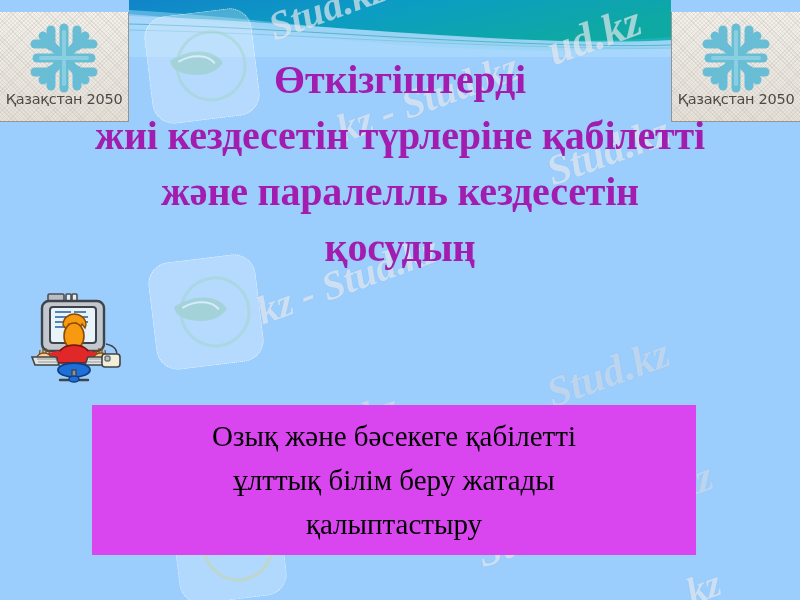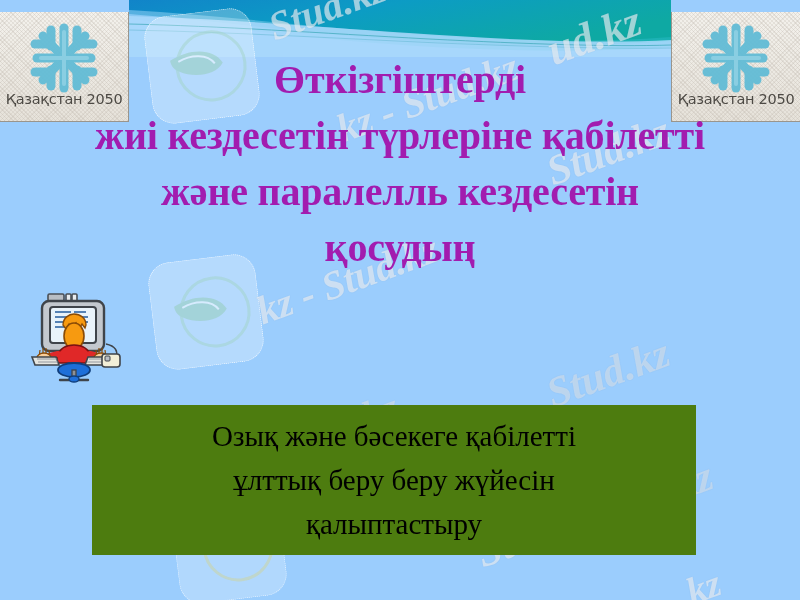--- a/index.html
+++ b/index.html
@@ -128,21 +128,21 @@
   }
   #computer-clipart svg { display: block; }
 
   
   #callout {
     position: absolute;
     left: 92px;
     top: 405px;
     width: 604px;
     height: 150px;
-    background: #4d7c0f;
+    background: #d946ef;
     z-index: 12;
     display: flex;
     flex-direction: column;
     align-items: center;
     justify-content: center;
   }
   #callout .cline {
     display: block;
     width: 100%;
     text-align: center;
@@ -326,17 +326,17 @@
       <path d="M43 79 L53 79 L52 86 L44 86 Z" fill="#9aa0a7" stroke="#3f444a" stroke-width="1.4"></path>
       <ellipse cx="48" cy="86" rx="16" ry="7" fill="#1E6FD9" stroke="#103f7d" stroke-width="1.8"></ellipse>
       <rect x="46" y="86" width="4" height="9" fill="#8d9298" stroke="#3f444a" stroke-width="1.3"></rect>
       <path d="M34 96 L62 96" stroke="#3f444a" stroke-width="2.4" stroke-linecap="round"></path>
       <ellipse cx="48" cy="95" rx="5" ry="3" fill="#1E6FD9" stroke="#103f7d" stroke-width="1.4"></ellipse>
     </svg>
   </div>
 
   <div id="callout">
     <span class="cline">Озық және бәсекеге қабілетті</span>
-    <span class="cline">ұлттық беру беру жүйесін</span>
+    <span class="cline">ұлттық білім беру жатады</span>
     <span class="cline">қалыптастыру</span>
   </div>
 
 </div>
 
 </body></html>

